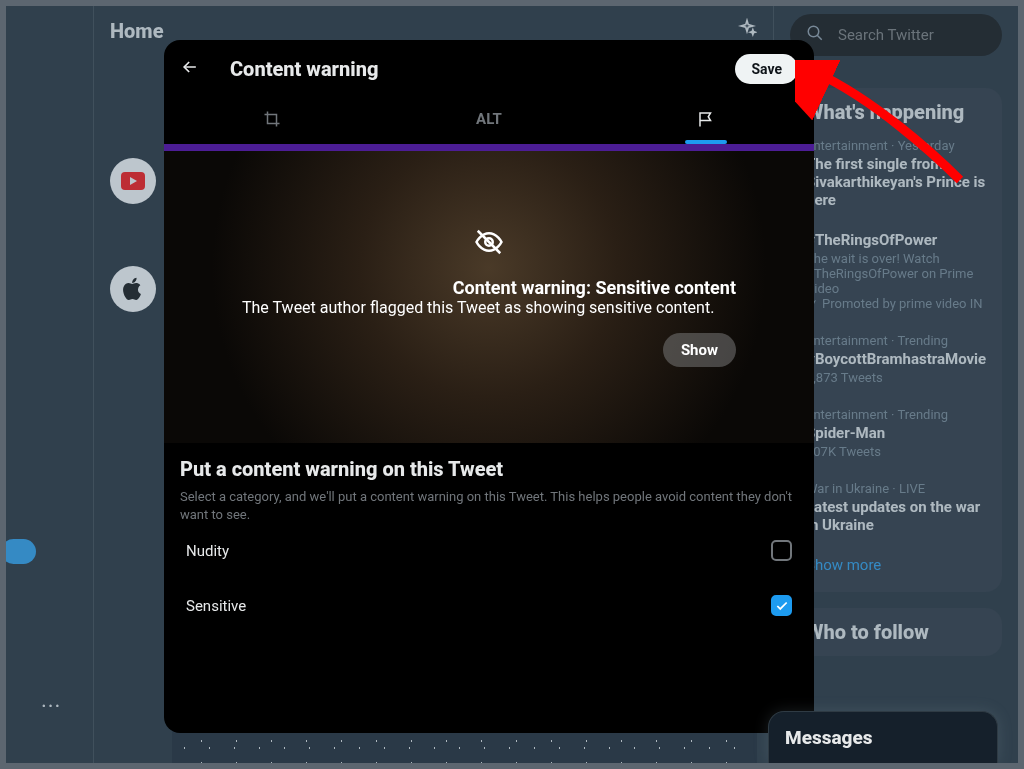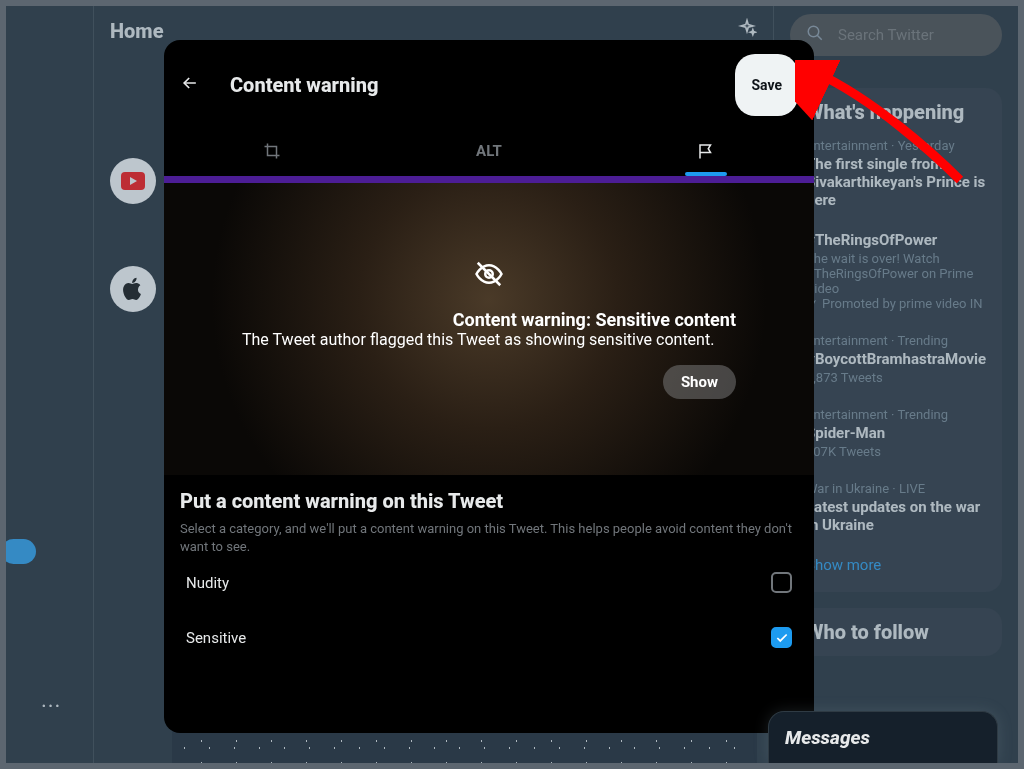--- a/index.html
+++ b/index.html
@@ -115,21 +115,21 @@
       left: 768px;
       right: 0;
       top: 0;
       height: 100%;
       padding: 8px 16px 0 16px;
       color: #e7e9ea;
     }
     .search-box {
       display: flex;
       align-items: center;
-      background: #404040;
+      background: #000000;
       border-radius: 24px;
       padding: 10px 16px;
       gap: 14px;
     }
     .search-box input {
       background: transparent;
       border: none;
       outline: none;
       color: #8b98a5;
       font-size: 15px;
@@ -189,21 +189,20 @@
       width: 230px;
       background: #15202b;
       border: 1px solid #2f3b44;
       border-bottom: none;
       border-radius: 16px 16px 0 0;
       padding: 14px 16px;
       color: #e7e9ea;
       font-weight: 800;
       font-size: 19px;
       box-shadow: 0 0 15px rgba(136, 153, 166, 0.2);
-      font-style: italic;
     }
     
     .modal {
       position: absolute;
       left: 158px;
       top: 34px;
       width: 650px;
       height: 693px;
       background: #000;
       border-radius: 16px;
@@ -225,21 +224,21 @@
       color: #e7e9ea;
       font-weight: 800;
       font-size: 20px;
       flex: 1;
     }
     .save-btn {
       background: #eff3f4;
       color: #0f1419;
       border: none;
       border-radius: 20px;
-      padding: 23px 16px;
+      padding: 7px 16px;
       font-weight: 700;
       font-size: 14px;
       cursor: pointer;
     }
     .modal-tabs {
       display: flex;
       justify-content: space-around;
       border-bottom: 7px solid #4c1d95;
       padding: 6px 0 0;
     }

